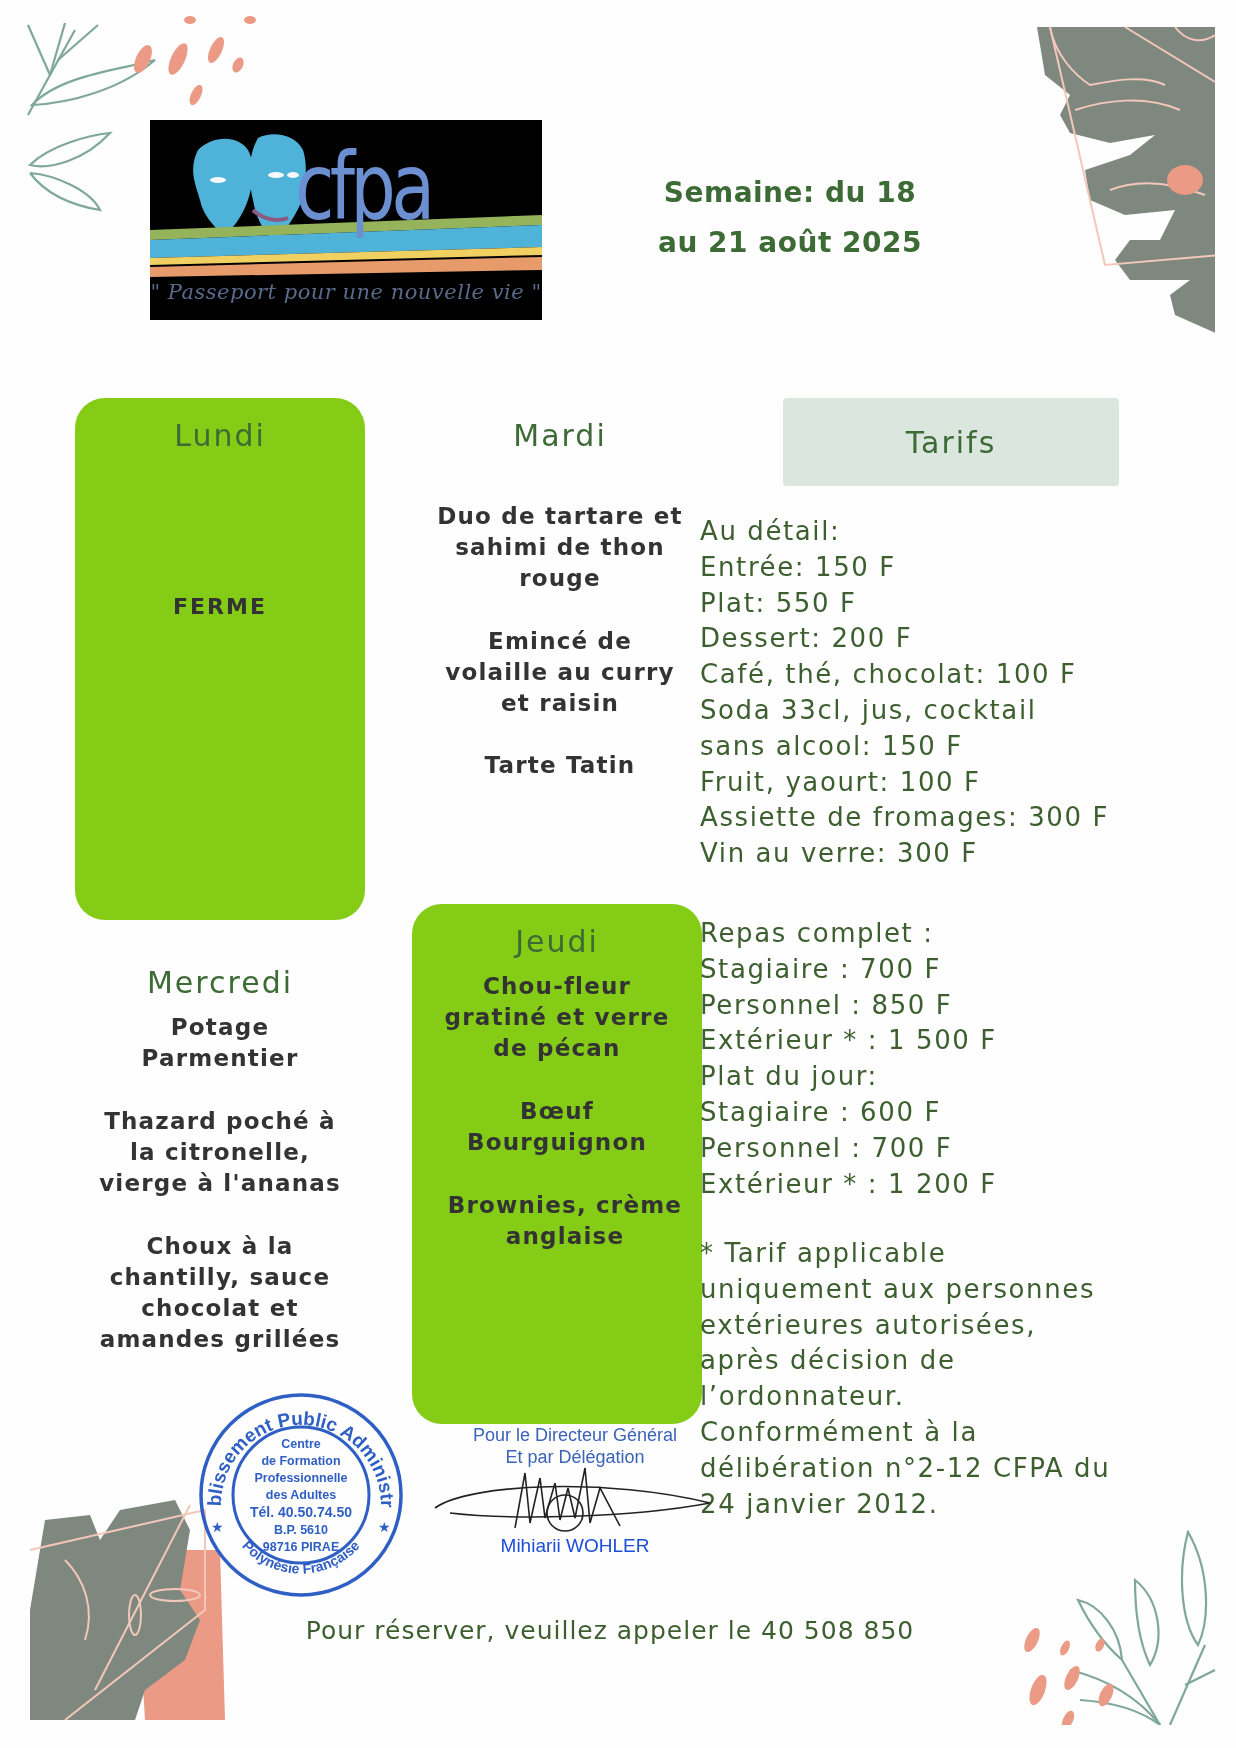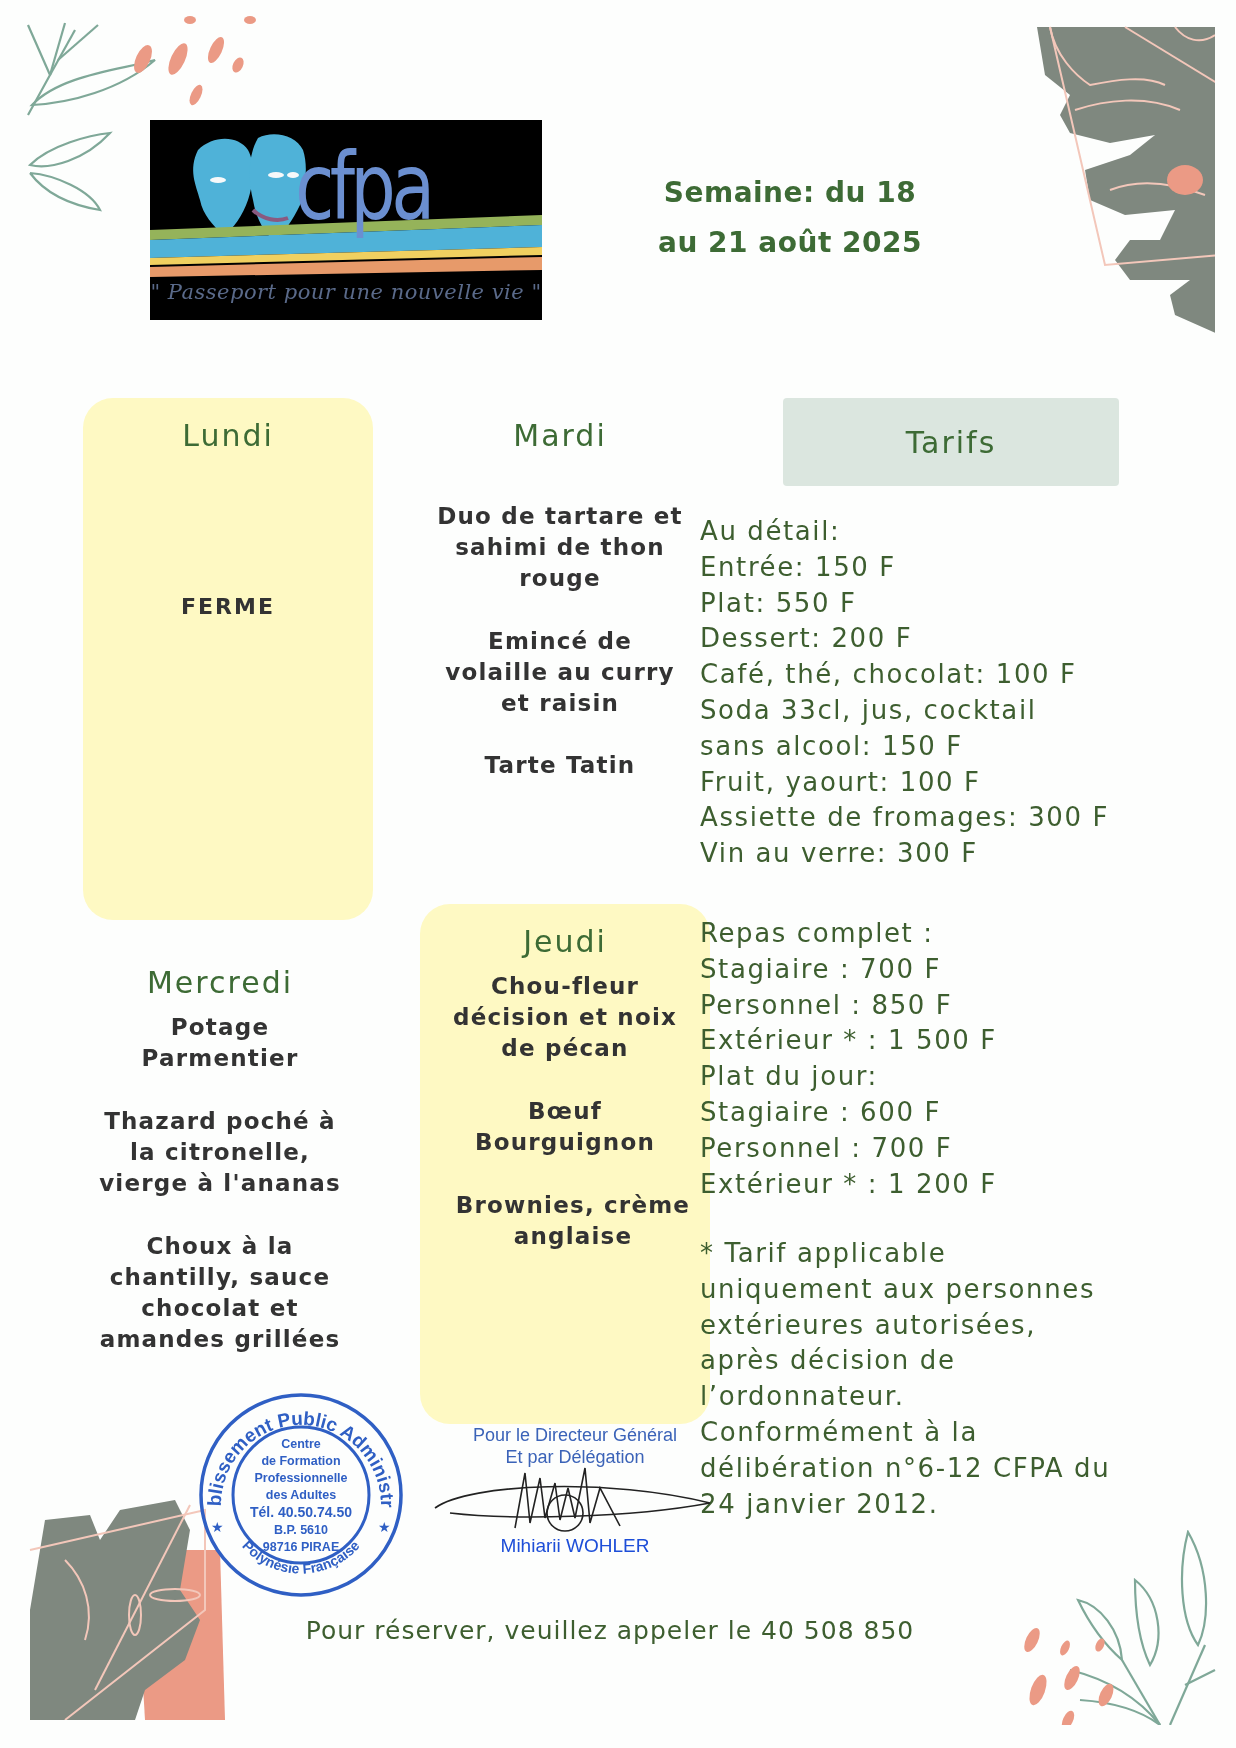--- a/index.html
+++ b/index.html
@@ -32,21 +32,21 @@
   .week {
     position: absolute; left: 600px; top: 168px; width: 380px; text-align: center;
     font-family: "DejaVu Sans", sans-serif; font-weight: bold; font-size: 28px;
     color: #3d6b35; line-height: 50px; letter-spacing: 0.5px;
   }
 
   .card {
     position: absolute; border-radius: 30px;
     text-align: center; box-sizing: border-box;
   }
-  .card.green { background: #fef9c3; margin-left: 8px; }
+  .card.green { background: #84cc16; }
   .card.white { background: #fdfefd; }
   .card .day {
     font-family: "DejaVu Sans", sans-serif; font-weight: 300; font-size: 30px;
     color: #3d6b35; letter-spacing: 2px; font-weight: normal;
   }
   .card .dish {
     font-family: "DejaVu Sans", sans-serif; font-weight: bold; font-size: 23px;
     color: #333333; line-height: 31px; letter-spacing: 1.2px;
   }
 
@@ -218,21 +218,21 @@
       <div>amandes grillées</div>
     </div>
   </div>
 </div>
 
 <div class="card green" style="left:412px;top:904px;width:290px;height:520px;">
   <div class="day" style="margin-top:20px;">Jeudi</div>
   <div style="margin-top:12px;">
     <div class="dish">
       <div>Chou-fleur</div>
-      <div>décision et noix</div>
+      <div>gratiné et verre</div>
       <div>de pécan</div>
     </div>
     <div class="dish" style="margin-top:32px;">
       <div>Bœuf</div>
       <div>Bourguignon</div>
     </div>
     <div class="dish" style="margin-top:32px;padding-left:16px;">
       <div>Brownies, crème</div>
       <div>anglaise</div>
     </div>
@@ -265,21 +265,21 @@
   <div>Extérieur * : 1 200 F</div>
 </div>
 
 <div class="tarifs-body" style="top:1236px;">
   <div>* Tarif applicable</div>
   <div>uniquement aux personnes</div>
   <div>extérieures autorisées,</div>
   <div>après décision de</div>
   <div>l’ordonnateur.</div>
   <div>Conformément à la</div>
-  <div>délibération n°6-12 CFPA du</div>
+  <div>délibération n°2-12 CFPA du</div>
   <div>24 janvier 2012.</div>
 </div>
 
 <svg class="stamp" viewBox="0 0 210 210">
   <defs>
     <path id="arcTop" d="M 25 115 A 80 80 0 1 1 185 115"></path>
     <path id="arcBot" d="M 35 140 A 78 78 0 0 0 175 140"></path>
   </defs>
   <circle cx="105" cy="105" r="100" fill="none" stroke="#2f5fc4" stroke-width="3.5"></circle>
   <circle cx="105" cy="105" r="68" fill="none" stroke="#2f5fc4" stroke-width="3"></circle>

